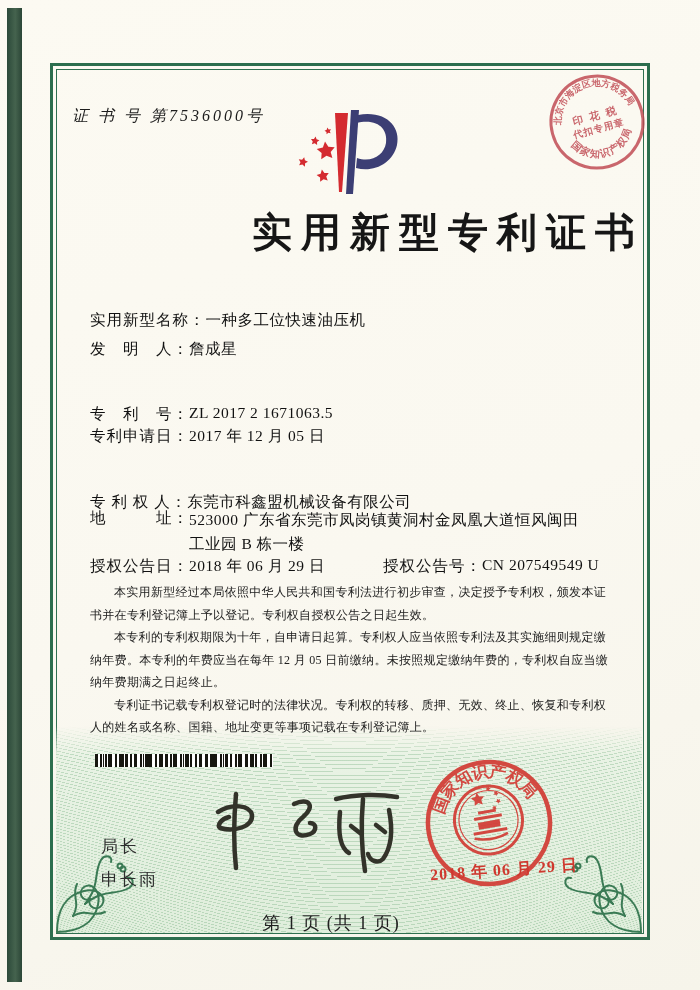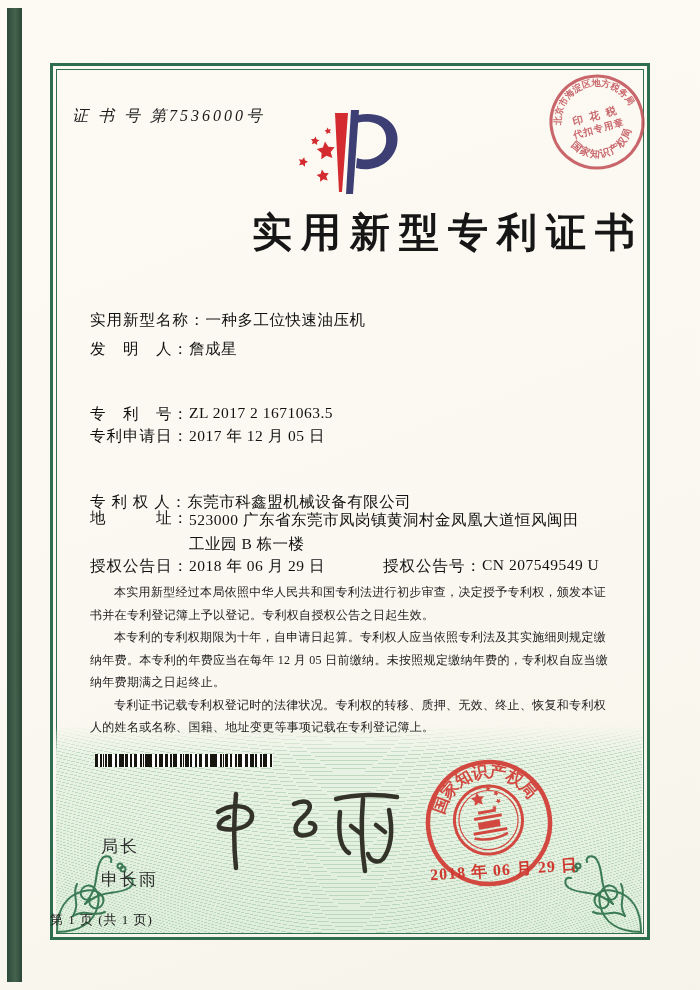--- a/index.html
+++ b/index.html
@@ -56,21 +56,21 @@
   .commissioner{position:absolute;left:101px;top:802px;font-family:Liberation Sans, sans-serif;
     font-size:17px;color:#2e2e2e;letter-spacing:2px;line-height:33px;margin-top:28px;}
   .signature{position:absolute;left:198px;top:782px;width:212px;height:96px;}
 
   .seal{position:absolute;left:414px;top:748px;width:150px;height:150px;transform:rotate(-10deg);opacity:.92;}
   .seal-date{position:absolute;left:430px;top:860px;width:150px;font-size:16px;font-weight:600;color:#cf382e;
     letter-spacing:1px;transform:rotate(-4deg);white-space:nowrap;}
 
   .tax-stamp{position:absolute;left:541px;top:66px;width:112px;height:112px;transform:rotate(-15deg);opacity:.82;}
 
-  .footer{position:absolute;left:50px;top:911px;width:562px;font-size:13px;color:#202020;letter-spacing:1px;}
+  .footer{position:absolute;left:50px;top:911px;width:562px;text-align:center;font-size:18px;color:#202020;letter-spacing:1px;}
 </style>
 </head>
 <body>
 
 <div class="page">
 
   <div class="edge-strip"></div>
 
   <div class="frame">
     <div class="frame-inner"></div>

